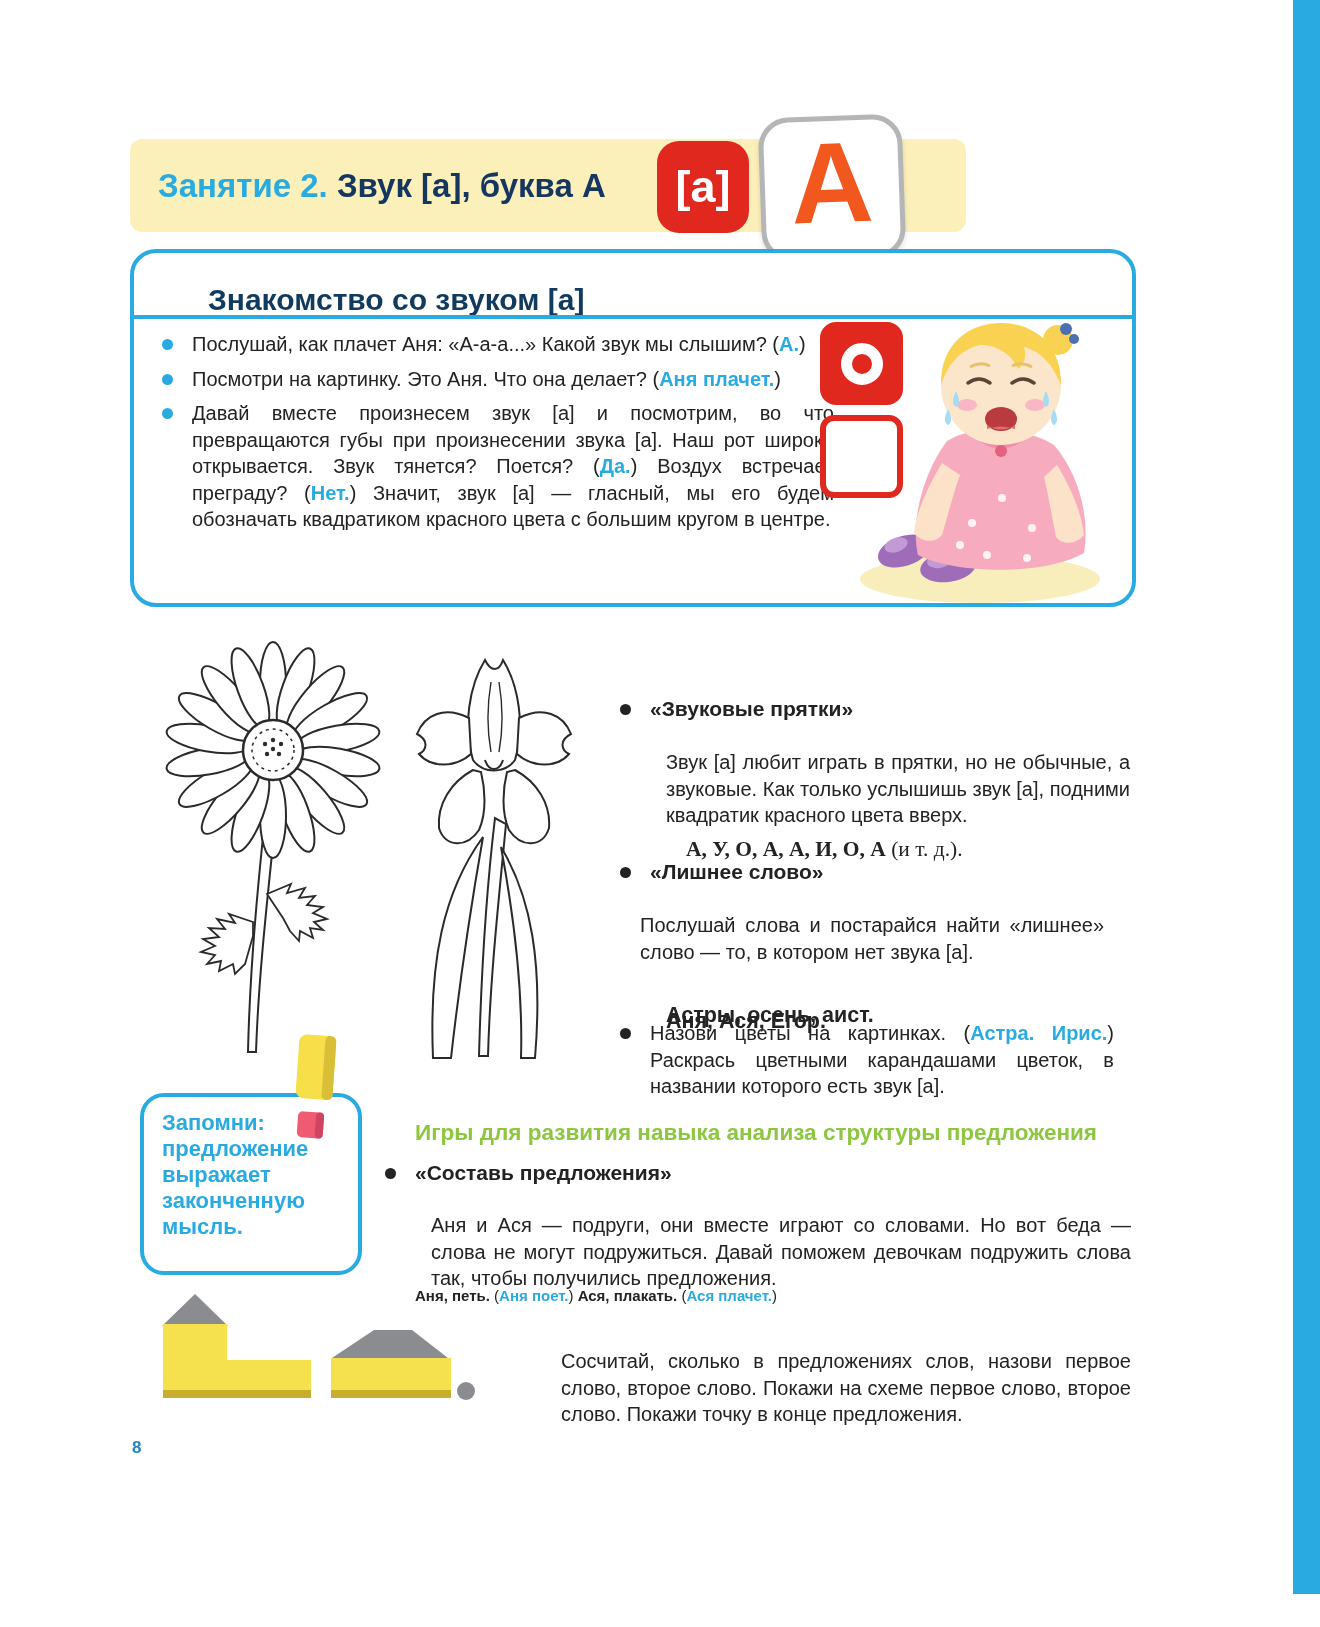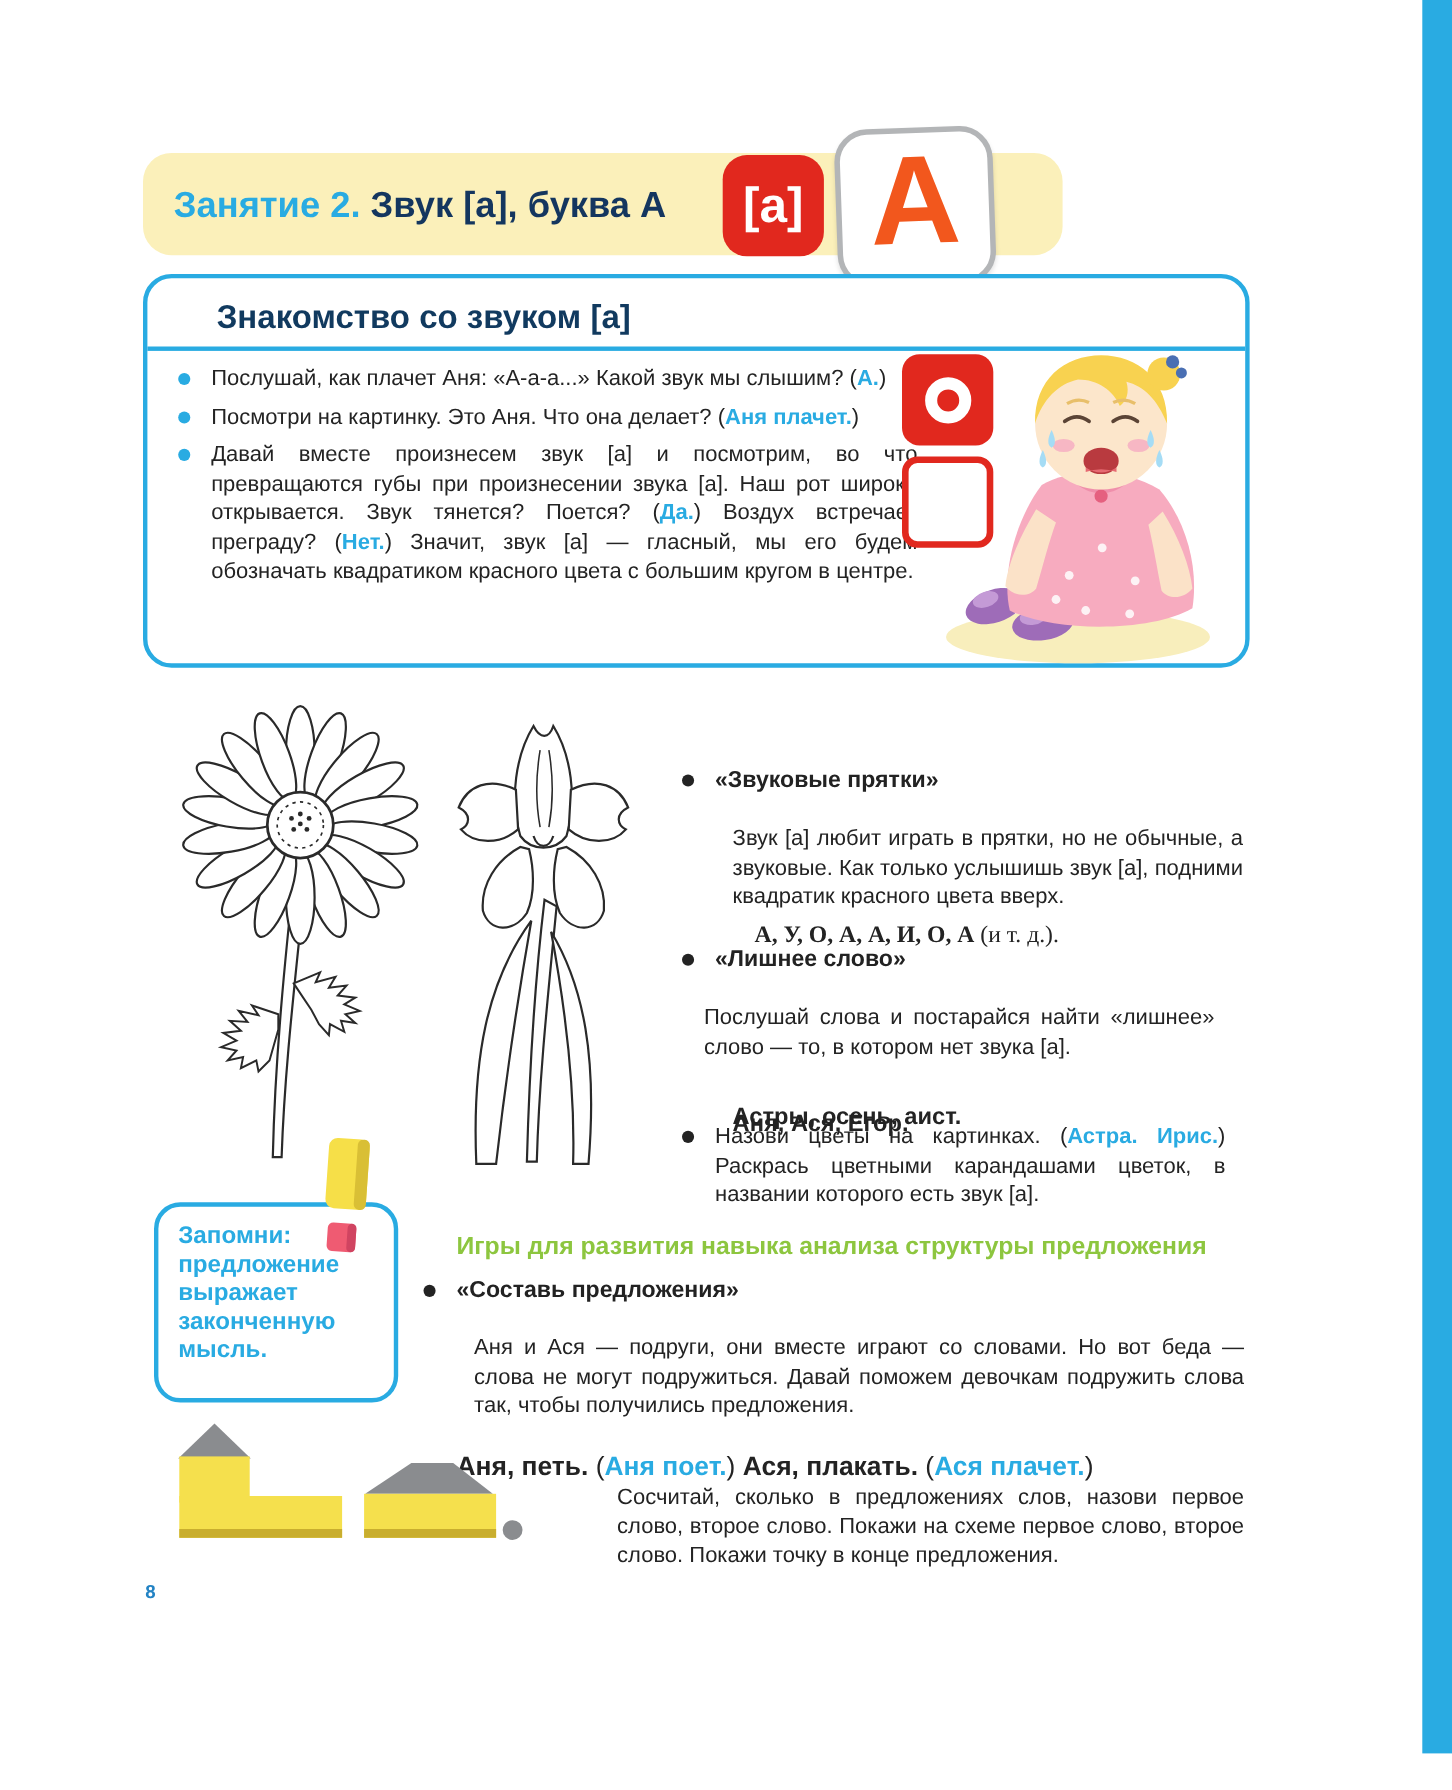--- a/index.html
+++ b/index.html
@@ -4,35 +4,35 @@
 <style>
   * { box-sizing: border-box; }
   body { margin: 0; background: #ffffff; }
   .page {
     position: relative; width: 1320px; height: 1627px; background: #fff;
     font-family: "Liberation Sans", "DejaVu Sans", sans-serif; color: #232323; overflow: hidden;
   }
   .edge-strip { position: absolute; right: 0; top: 0; width: 27px; height: 1594px; background: #29abe2; }
 
   .banner { position: absolute; left: 130px; top: 139px; width: 836px; height: 93px;
-    background: #fbf0ba; border-radius: 26px; display: flex; align-items: center; padding-left: 28px; }
+    background: #fbf0ba; border-radius: 12px; display: flex; align-items: center; padding-left: 28px; }
   .banner-title { margin: 0; font-size: 33px; font-weight: 700; color: #14365f; }
   .lesson-num { color: #29abe2; }
 
   .sound-badge { position: absolute; left: 657px; top: 141px; width: 92px; height: 92px;
     background: #e1281e; border-radius: 22px; display: flex; align-items: center; justify-content: center;
     color: #fff; font-size: 45px; font-weight: 700; }
   .letter-card { position: absolute; left: 760px; top: 116px; width: 144px; height: 144px; background: #fff;
     border: 5px solid #b3b5b7; border-radius: 30px; transform: rotate(-2deg);
     display: flex; align-items: center; justify-content: center; box-shadow: 0 3px 5px rgba(0,0,0,.12); }
   .letter { font-size: 114px; font-weight: 800; color: #f2571d; line-height: 1; transform: translateY(-5px); }
 
   .intro-box { position: absolute; left: 130px; top: 249px; width: 1006px; height: 358px;
     border: 4px solid #29abe2; border-radius: 26px; background: #fff; }
-  .intro-title { position: absolute; left: 58px; top: 14px; margin: 5px; font-size: 30px; font-weight: 700; color: #113a5f; }
+  .intro-title { position: absolute; left: 58px; top: 14px; margin: 16px; font-size: 30px; font-weight: 700; color: #113a5f; }
   .intro-rule { position: absolute; left: 0; top: 62px; width: 100%; height: 4px; background: #29abe2; }
   .intro-list { position: absolute; left: 24px; top: 78px; width: 676px; margin: 0; padding: 0; list-style: none; }
   .intro-list li { position: relative; padding-left: 34px; margin-bottom: 8px;
     font-size: 20px; line-height: 26.5px; text-align: justify; }
   .intro-list li::before { content: ""; position: absolute; left: 4px; top: 8px; width: 11px; height: 11px;
     border-radius: 50%; background: #29abe2; }
   .cb { color: #29abe2; font-weight: 700; }
   .b  { font-weight: 700; }
 
   .sym-filled { position: absolute; left: 686px; top: 69px; width: 83px; height: 83px; background: #e1281e;
@@ -56,21 +56,21 @@
     border-radius: 50%; background: #232323; }
   .para { position: absolute; margin: 16px; font-size: 20px; line-height: 26.5px; text-align: justify; }
   .bold-line { font-weight: 700; font-size: 21.5px; }
   .letters-line { font-size: 21.5px; }
 
   .reminder { position: absolute; left: 140px; top: 1093px; width: 222px; height: 182px;
     border: 4px solid #29abe2; border-radius: 24px; background: #fff;
     padding: 13px 12px 0 18px; font-size: 22px; line-height: 1.18; font-weight: 700; color: #29abe2; }
   .excl { position: absolute; left: 289px; top: 1032px; width: 48px; height: 112px; transform: rotate(4deg); }
 
-  .example { position: absolute; left: 415px; top: 1320px; margin: 0; font-size: 24px; }
+  .example { position: absolute; left: 415px; top: 1287px; margin: 0; font-size: 15px; }
   .scheme { position: absolute; left: 150px; top: 1286px; width: 330px; height: 122px; }
   .pagenum { position: absolute; left: 132px; top: 1438px; font-size: 17px; font-weight: 700; color: #2383c4; }
 </style>
 </head>
 <body>
 
 <div class="page">
   <div class="edge-strip"></div>
 
   <header class="banner">

